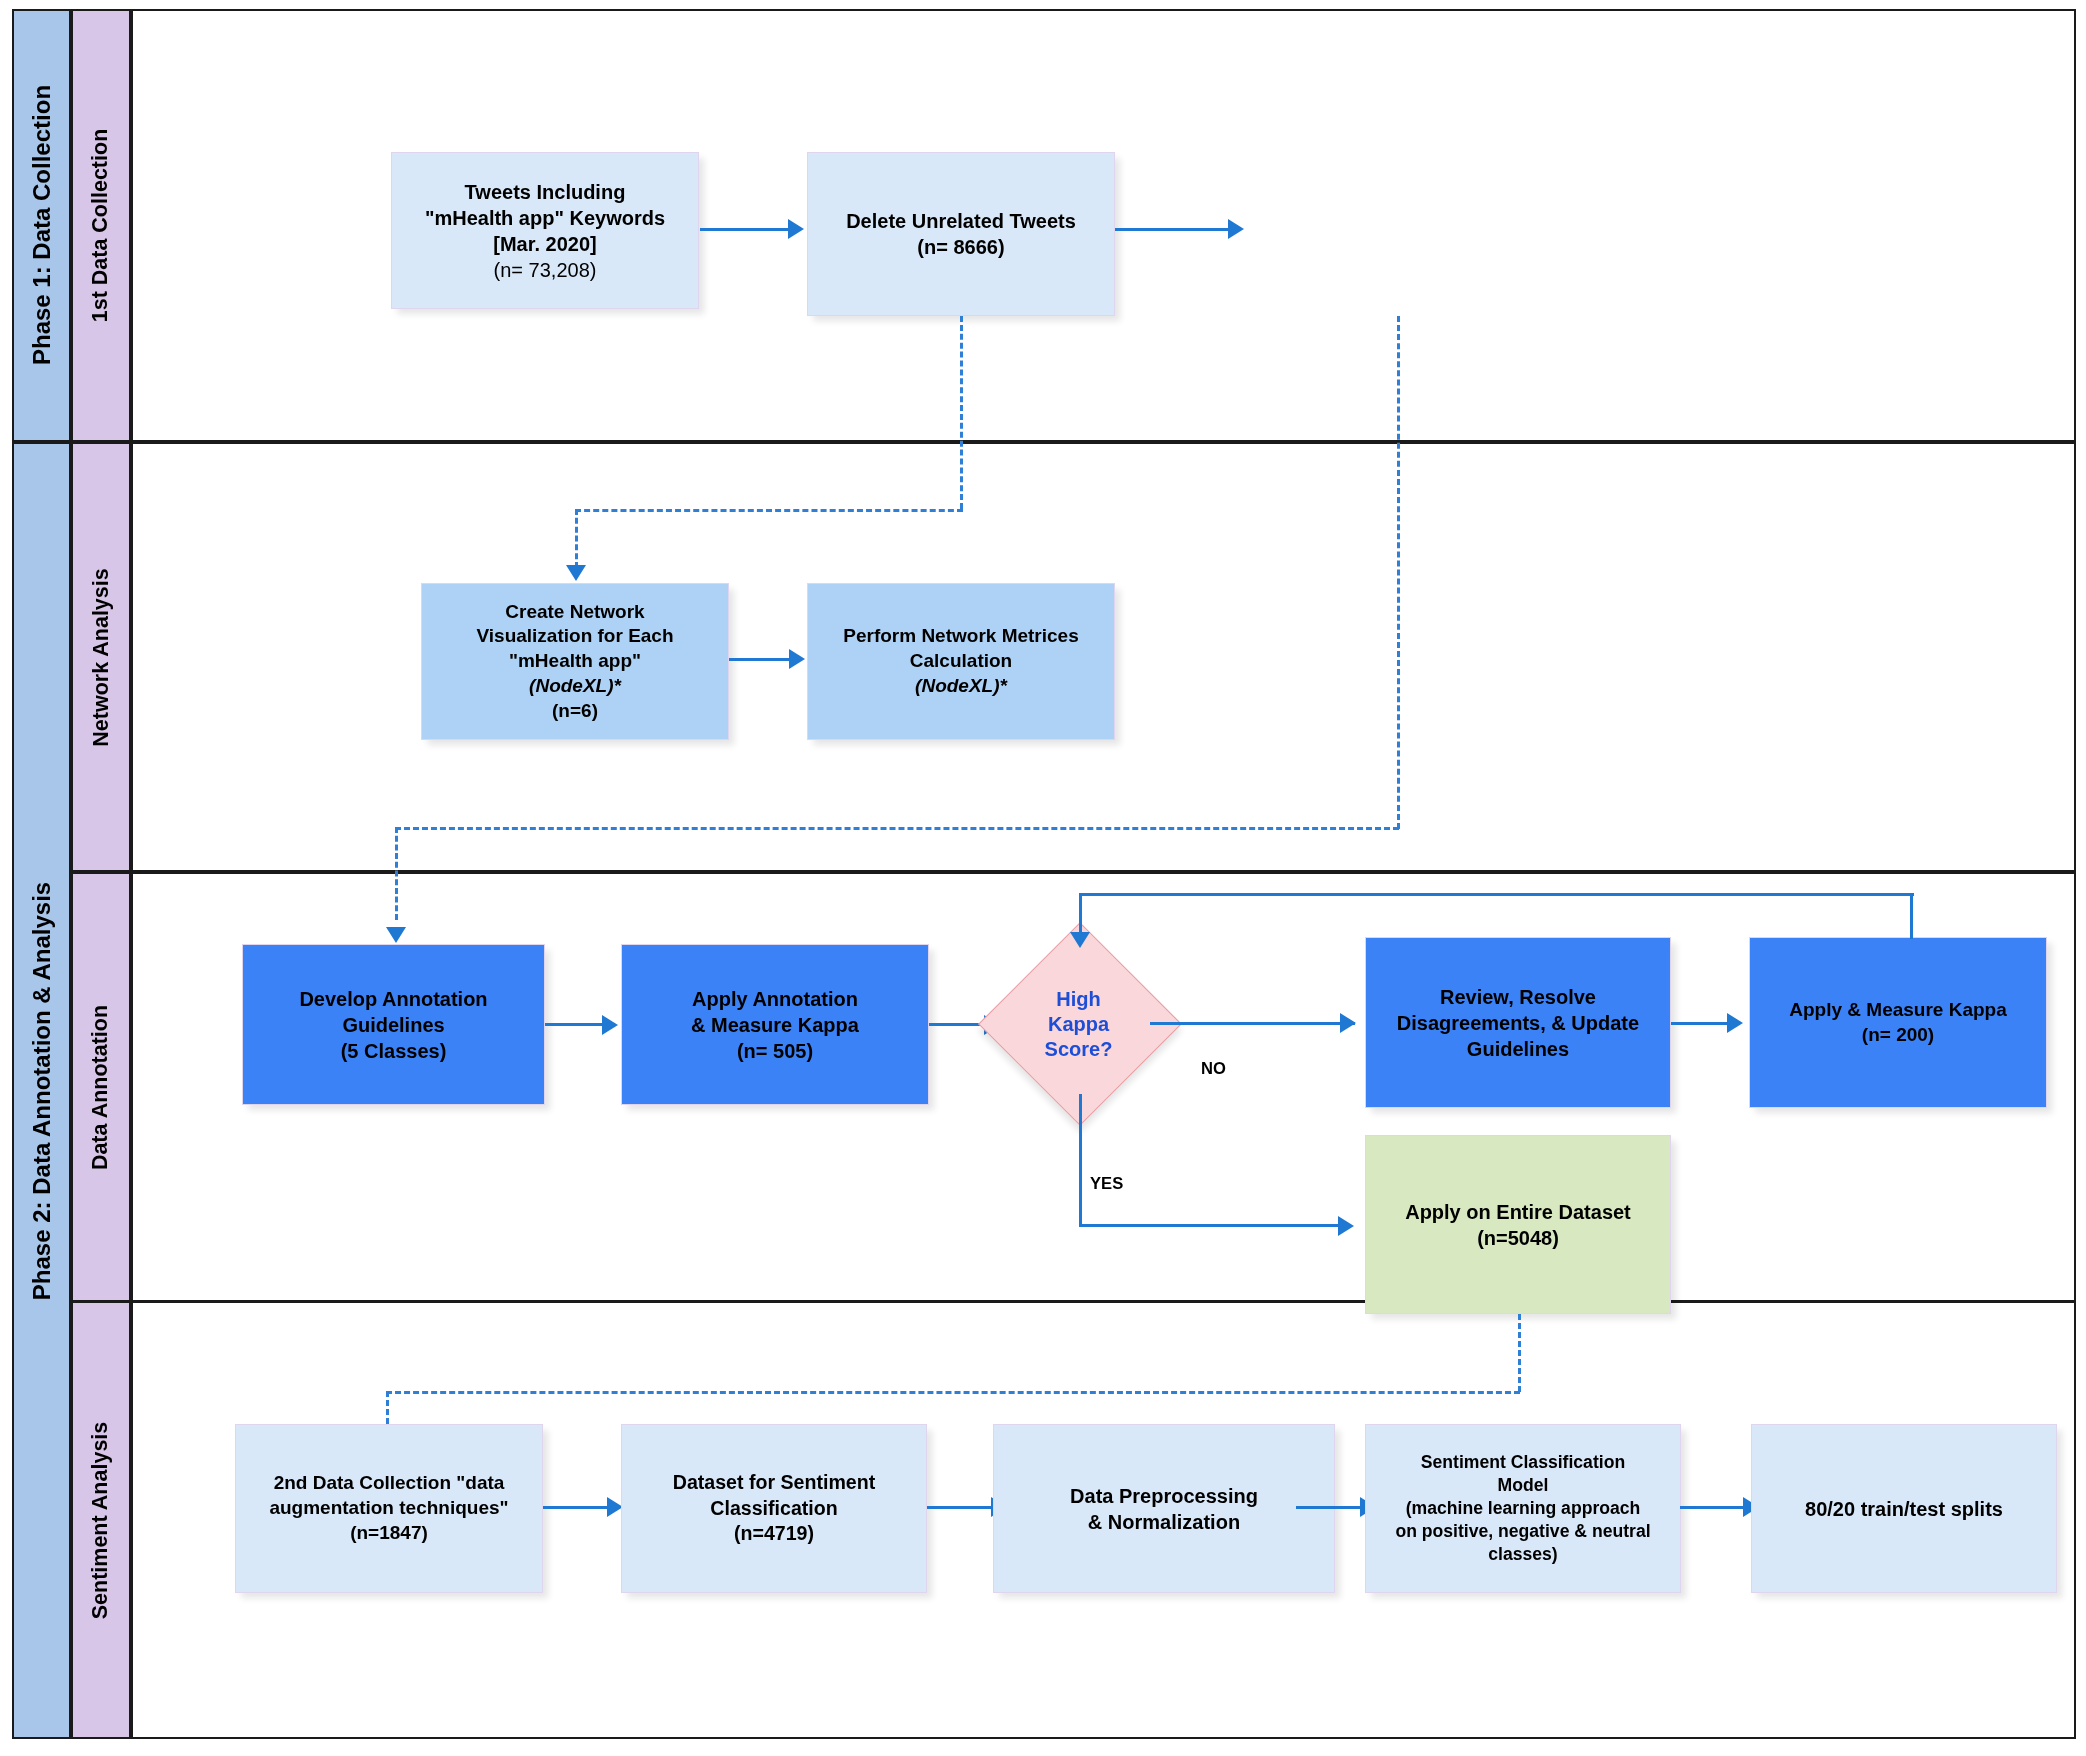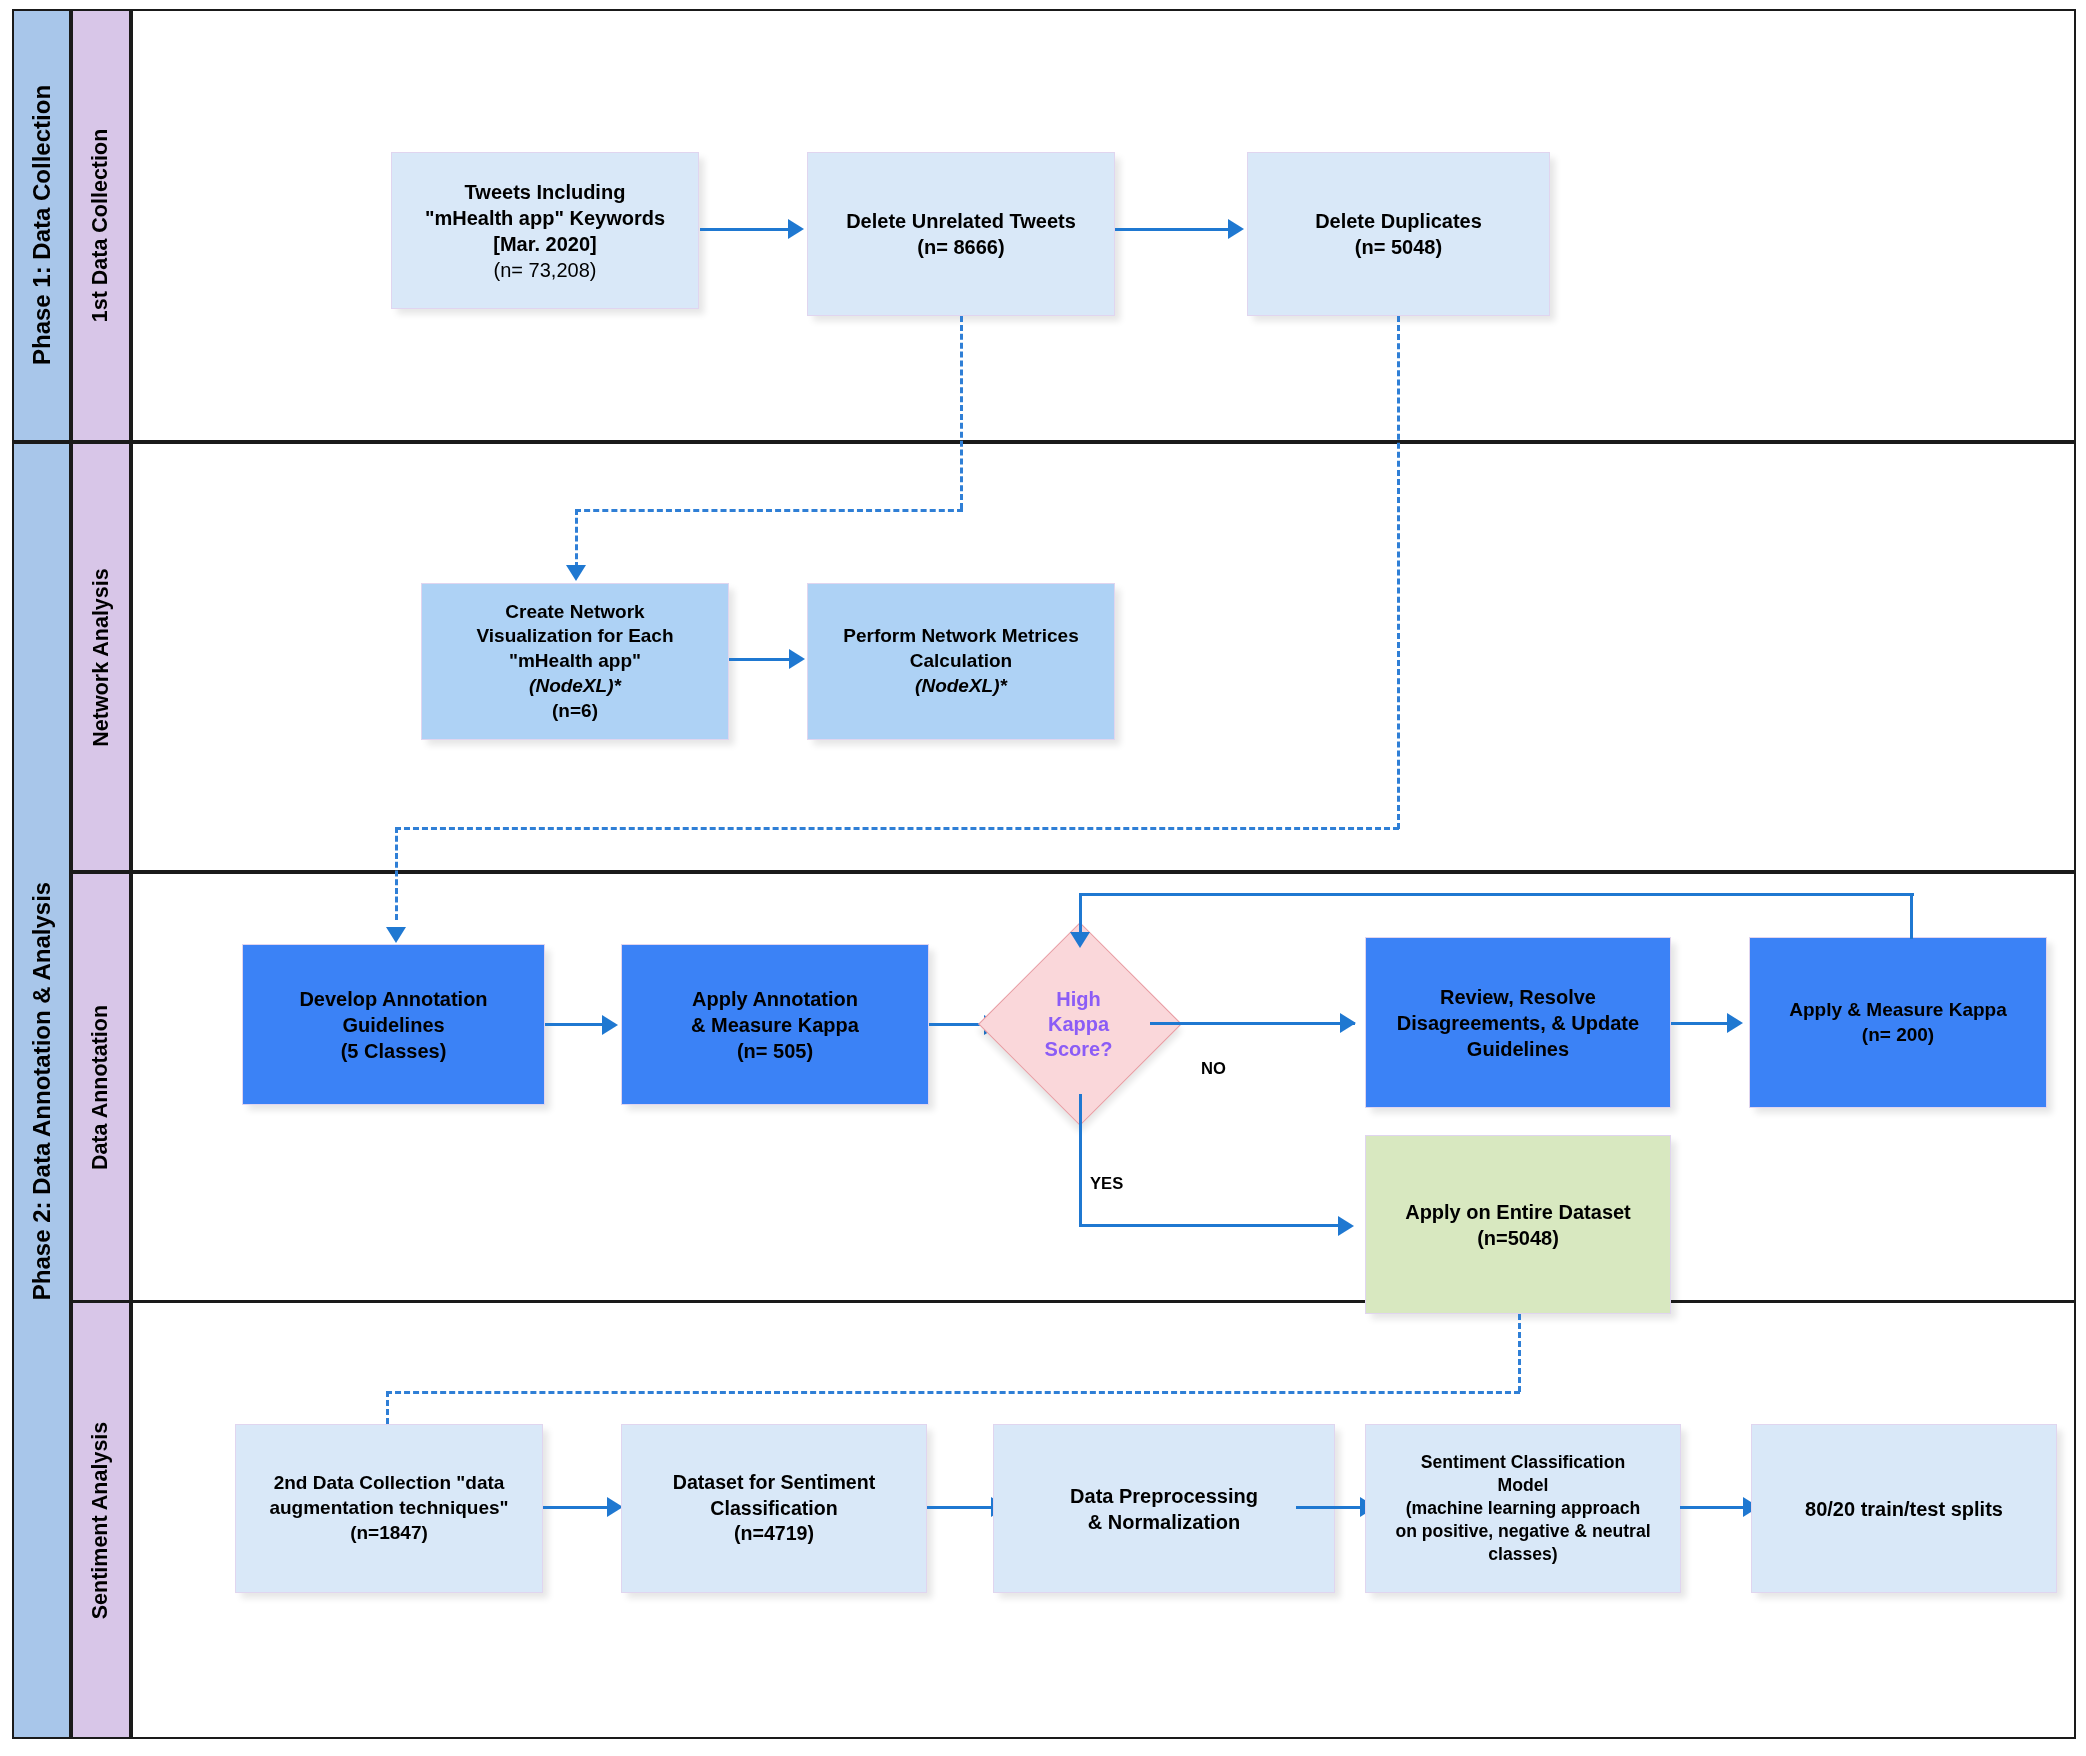--- a/index.html
+++ b/index.html
@@ -23,21 +23,21 @@
   .n-blue2{background:#aed2f5;}
   .n-yellow{background:#3b82f6;}
   .n-green{background:#d8e8c0;}
   .node .ital{font-style:italic;font-weight:bold;}
   .node .reg{font-weight:normal;}
 
   
   .diamond{position:absolute;background:#fad7da;border:1.5px solid #e79aa0;
            transform:rotate(45deg);box-shadow:4.9px 4.9px 5.9px rgba(0,0,0,0.10);}
   .diamond-label{position:absolute;display:flex;align-items:center;justify-content:center;
-                 text-align:center;font-weight:bold;font-size:20px;line-height:1.25;color:#8b5cf6;}
+                 text-align:center;font-weight:bold;font-size:20px;line-height:1.25;color:#1d4ed8;}
 
   
   .ln{position:absolute;background:#1f78d1;}
   .ln.h{height:3.4px;}
   .ln.v{width:3.4px;}
   .dsh-h{position:absolute;height:0;border-top:3.4px dashed #2f7fd6;}
   .dsh-v{position:absolute;width:0;border-left:3.4px dashed #2f7fd6;}
   .arw{position:absolute;width:0;height:0;}
   .arw-r{border-top:10.8px solid transparent;border-bottom:10.8px solid transparent;border-left:16.6px solid #1f78d1;}
   .arw-d{border-left:10.8px solid transparent;border-right:10.8px solid transparent;border-top:16.6px solid #1f78d1;}
@@ -89,26 +89,20 @@
   <div class="node n-blue" style="left:807px;top:152px;width:308px;height:164px;font-size:20px;">
     <div>
       <div>Delete Unrelated Tweets</div>
       <div>(n= 8666)</div>
     </div>
   </div>
 
   <div class="ln h" style="left:1115px;top:228px;width:122px;"></div>
   <div class="arw arw-r" style="left:1228px;top:219px;"></div>
 
-  <div class="node n-blue" style="left:1247px;top:152px;width:303px;height:164px;font-size:20px;">
-    <div>
-      <div>Delete Duplicates</div>
-      <div>(n= 5048)</div>
-    </div>
-  </div>
 
   <div class="dsh-v" style="left:960px;top:316px;height:193px;"></div>
   <div class="dsh-h" style="left:575px;top:509px;width:388px;"></div>
   <div class="dsh-v" style="left:575px;top:509px;height:59px;"></div>
   <div class="arw arw-d" style="left:566px;top:565px;"></div>
 
   <div class="node n-blue2" style="left:421px;top:583px;width:308px;height:157px;font-size:19px;">
     <div>
       <div>Create Network</div>
       <div>Visualization for Each</div>

